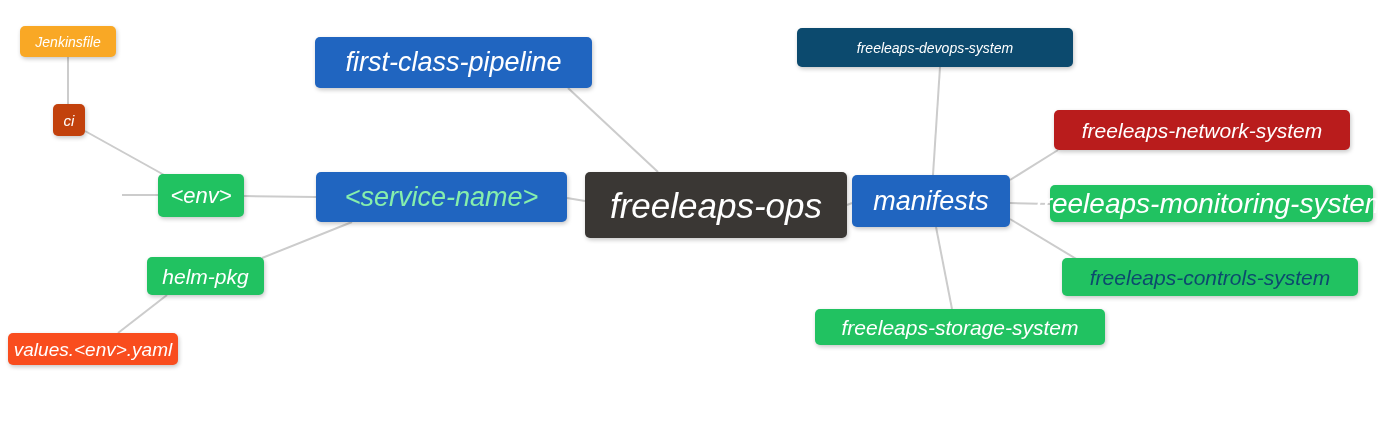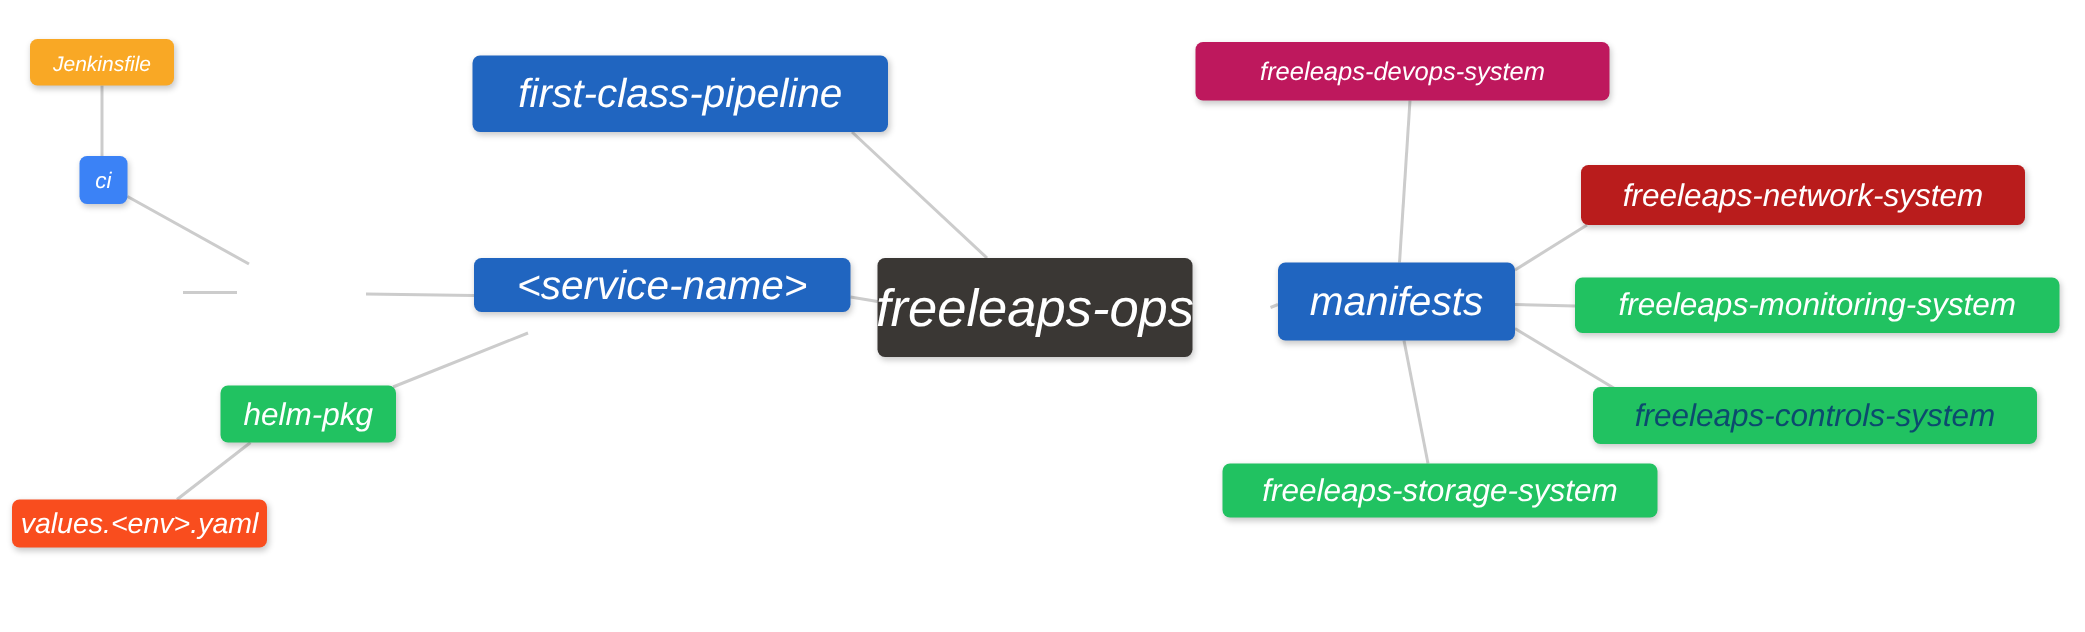--- a/index.html
+++ b/index.html
@@ -52,25 +52,26 @@
       <line x1="568" y1="88" x2="658" y2="172" stroke="#CCCCCC" stroke-width="2"></line>
       <line x1="567" y1="198" x2="585" y2="201" stroke="#CCCCCC" stroke-width="2"></line>
       <line x1="847" y1="205" x2="852" y2="203" stroke="#CCCCCC" stroke-width="2"></line>
       <line x1="933" y1="175" x2="940" y2="67" stroke="#CCCCCC" stroke-width="2"></line>
       <line x1="1010" y1="180" x2="1058" y2="150" stroke="#CCCCCC" stroke-width="2"></line>
       <line x1="1010" y1="203" x2="1050" y2="204" stroke="#CCCCCC" stroke-width="2"></line>
       <line x1="1010" y1="219" x2="1078" y2="260" stroke="#CCCCCC" stroke-width="2"></line>
       <line x1="936" y1="227" x2="952" y2="309" stroke="#CCCCCC" stroke-width="2"></line>
     </svg>
 <div class="node" style="left: 20px; top: 26px; width: 96px; height: 31px; background: rgb(249, 168, 37); color: rgb(255, 255, 255); font-size: 14px;">Jenkinsfile</div>
-    <div class="node" style="left: 53px; top: 104px; width: 32px; height: 32px; background: #3b82f6; color: rgb(255, 255, 255); font-size: 15px;">ci</div>
+    <div class="node" style="left: 53px; top: 104px; width: 32px; height: 32px; background: #c2410c; color: rgb(255, 255, 255); font-size: 15px;">ci</div>
+    <div class="node" style="left: 158px; top: 174px; width: 86px; height: 43px; background: rgb(33, 194, 97); color: rgb(255, 255, 255); font-size: 22px;">&lt;env&gt;</div>
     <div class="node" style="left: 147px; top: 257px; width: 117px; height: 38px; background: rgb(33, 194, 97); color: rgb(255, 255, 255); font-size: 21px; text-align: right;">helm-pkg</div>
     <div class="node" style="left: 8px; top: 333px; width: 170px; height: 32px; background: rgb(249, 77, 30); color: rgb(255, 255, 255); font-size: 19px;">values.&lt;env&gt;.yaml</div>
     <div class="node" style="left: 315px; top: 37px; width: 277px; height: 51px; background: rgb(32, 101, 192); color: rgb(255, 255, 255); font-size: 27px;">first-class-pipeline</div>
-    <div class="node" style="left: 316px; top: 172px; width: 251px; height: 36px; background: rgb(32, 101, 192); color: #ffffff; font-size: 27px;">&lt;service-name&gt;</div>
-    <div class="node" style="left: 585px; top: 172px; width: 210px; height: 66px; background: rgb(58, 55, 52); color: rgb(255, 255, 255); font-size: 35px;">freeleaps-ops</div>
+    <div class="node" style="left: 316px; top: 172px; width: 251px; height: 50px; background: rgb(32, 101, 192); color: #86efac; font-size: 27px;">&lt;service-name&gt;</div>
+    <div class="node" style="left: 585px; top: 172px; width: 262px; height: 66px; background: rgb(58, 55, 52); color: rgb(255, 255, 255); font-size: 35px;">freeleaps-ops</div>
     <div class="node" style="left: 852px; top: 175px; width: 158px; height: 52px; background: rgb(32, 101, 192); color: rgb(255, 255, 255); font-size: 27px;">manifests</div>
-    <div class="node" style="left: 797px; top: 28px; width: 276px; height: 39px; background: #be185d; color: rgb(255, 255, 255); font-size: 17px;">freeleaps-devops-system</div>
+    <div class="node" style="left: 797px; top: 28px; width: 276px; height: 39px; background: #0c4a6e; color: rgb(255, 255, 255); font-size: 14px;">freeleaps-devops-system</div>
     <div class="node" style="left: 1054px; top: 110px; width: 296px; height: 40px; background: #b91c1c; color: rgb(255, 255, 255); font-size: 21px;">freeleaps-network-system</div>
-    <div class="node" style="left: 1050px; top: 185px; width: 323px; height: 37px; background: rgb(33, 194, 97); color: rgb(255, 255, 255); font-size: 21px;">freeleaps-monitoring-system</div>
+    <div class="node" style="left: 1050px; top: 185px; width: 323px; height: 37px; background: rgb(33, 194, 97); color: rgb(255, 255, 255); font-size: 28px;">freeleaps-monitoring-system</div>
     <div class="node" style="left: 1062px; top: 258px; width: 296px; height: 38px; background: rgb(33, 194, 97); color: #0c4a6e; font-size: 21px;">freeleaps-controls-system</div>
     <div class="node" style="left: 815px; top: 309px; width: 290px; height: 36px; background: rgb(33, 194, 97); color: rgb(255, 255, 255); font-size: 21px;">freeleaps-storage-system</div>
   </div>
 
 </body></html>

